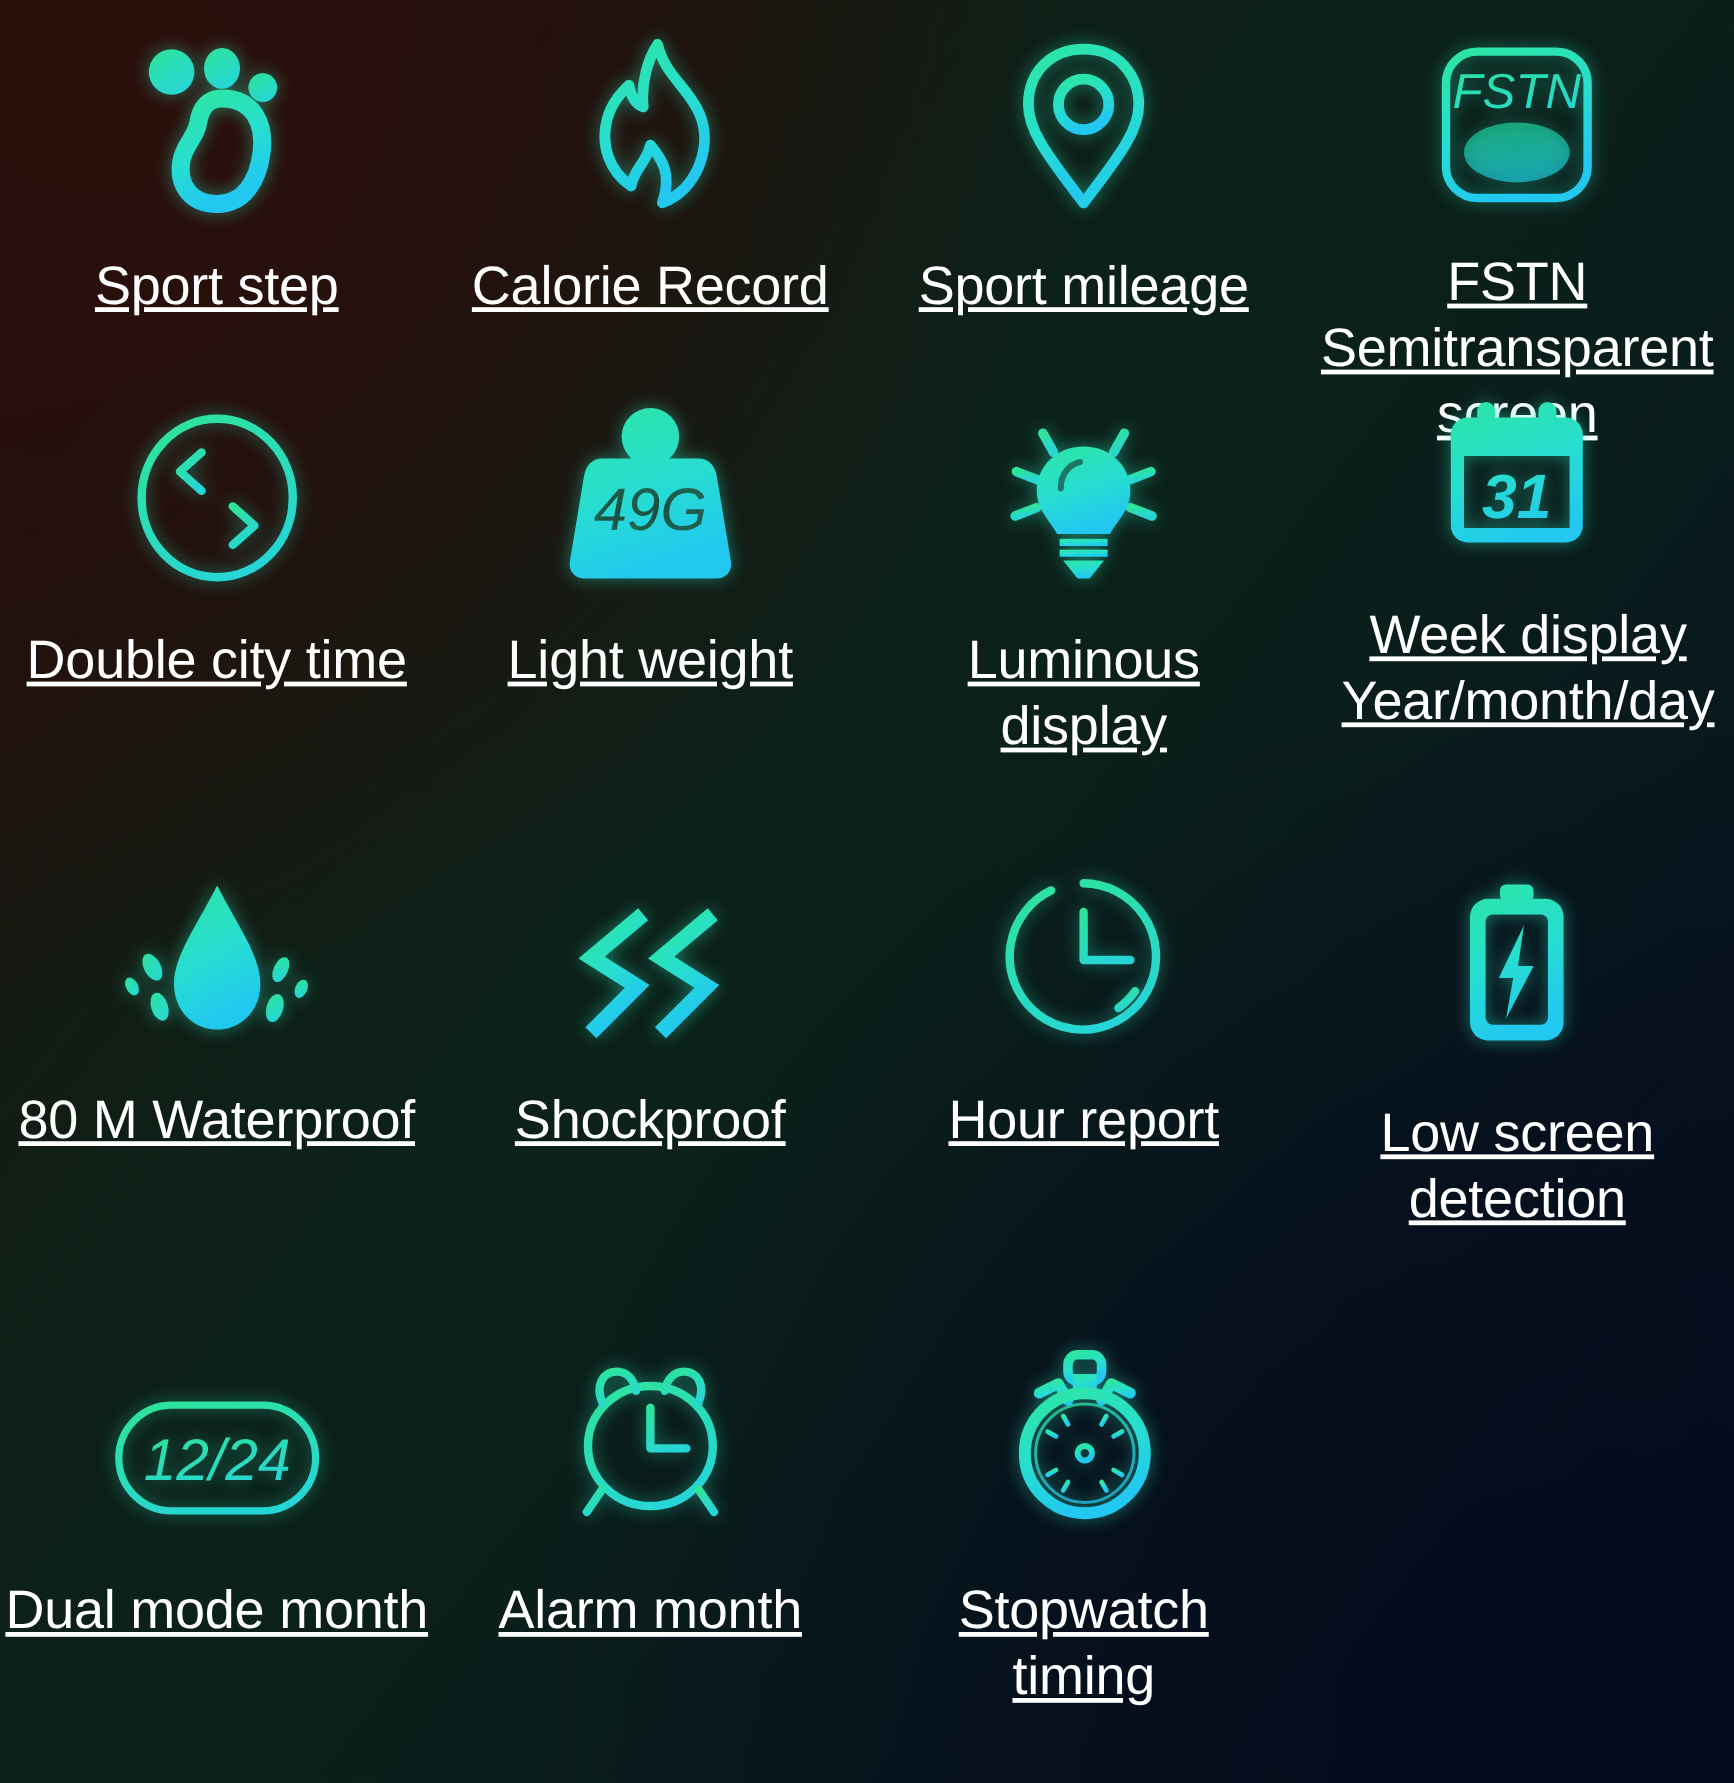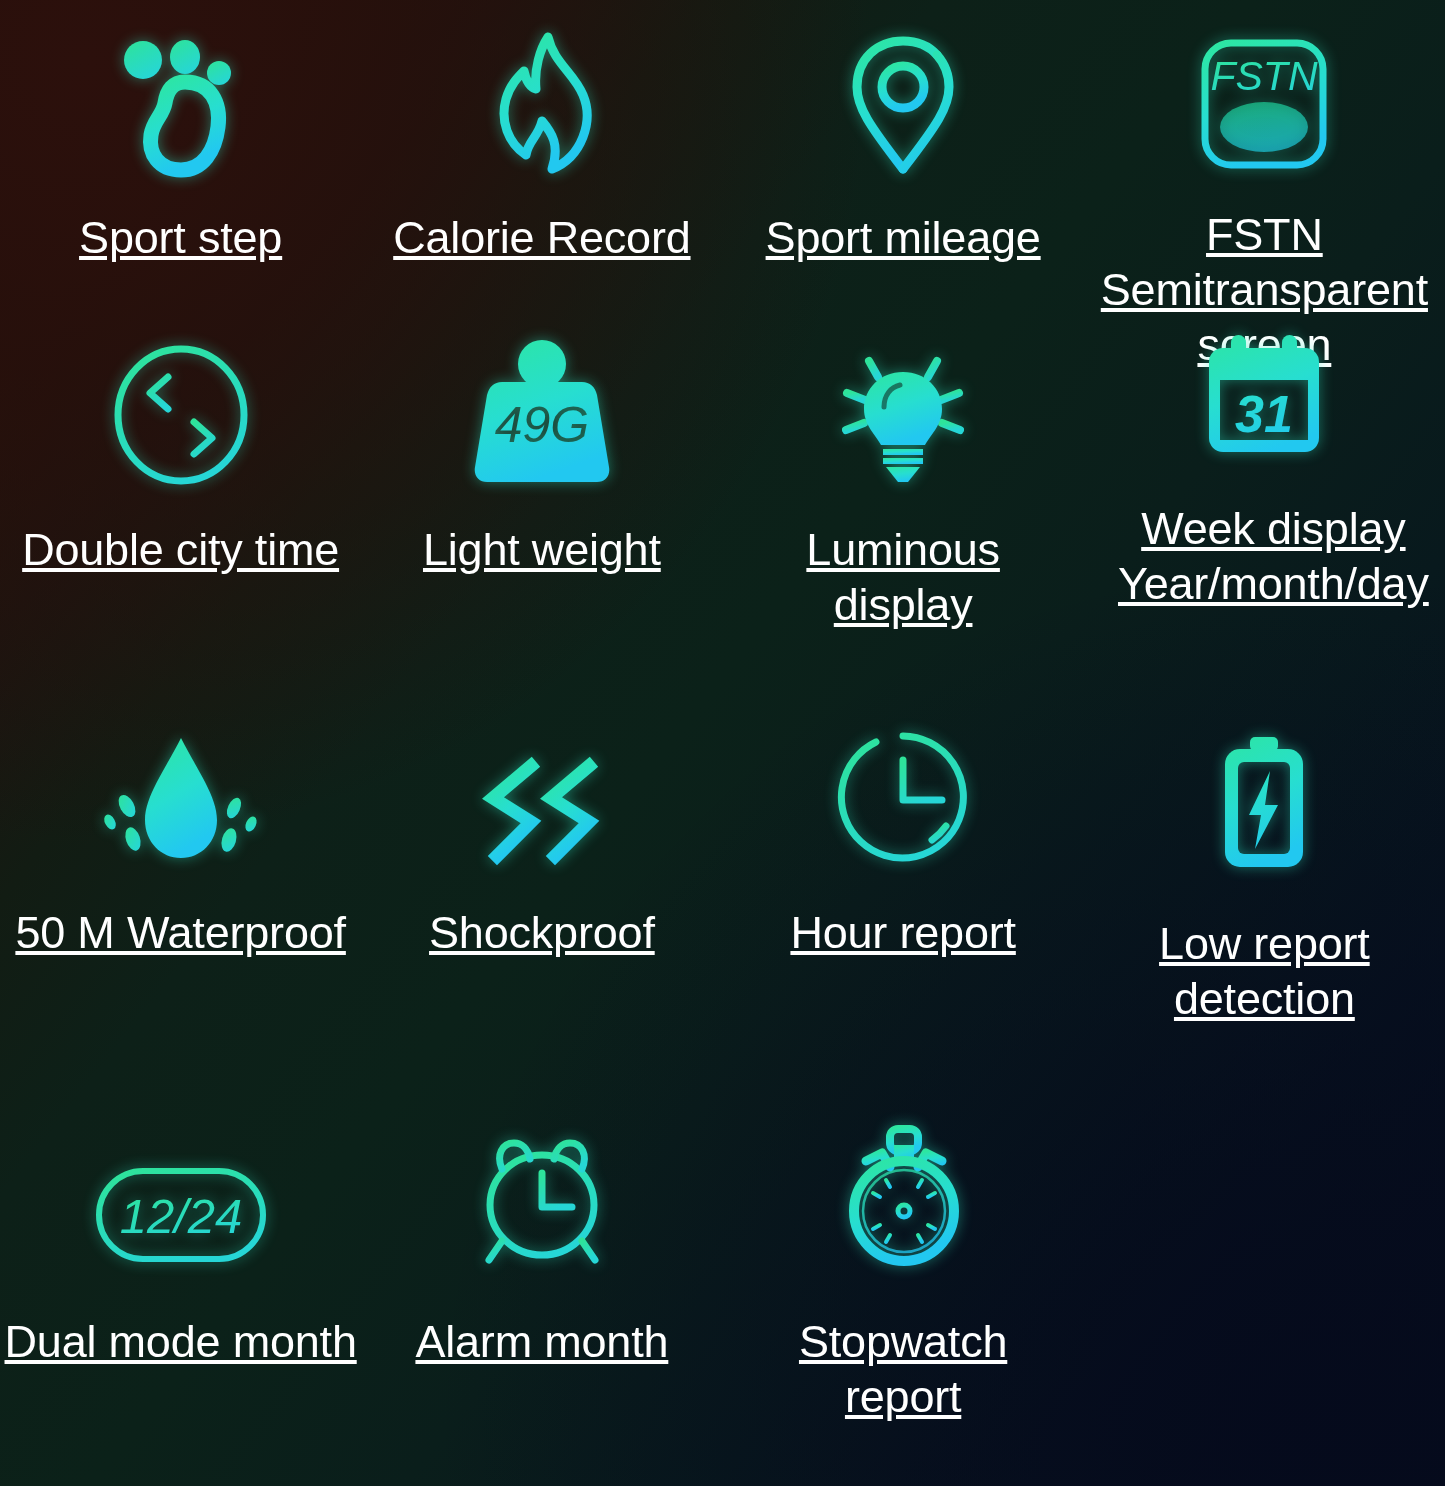--- a/index.html
+++ b/index.html
@@ -225,21 +225,21 @@
         <g fill="url(#gB)">
           <ellipse cx="26" cy="72" rx="7" ry="12" transform="rotate(-28 26 72)"></ellipse>
           <ellipse cx="9" cy="88" rx="5" ry="8" transform="rotate(-28 9 88)"></ellipse>
           <ellipse cx="32" cy="105" rx="7" ry="12" transform="rotate(-18 32 105)"></ellipse>
           <ellipse cx="133" cy="74" rx="6" ry="11" transform="rotate(24 133 74)"></ellipse>
           <ellipse cx="150" cy="90" rx="5" ry="8" transform="rotate(24 150 90)"></ellipse>
           <ellipse cx="128" cy="106" rx="7" ry="12" transform="rotate(16 128 106)"></ellipse>
         </g>
       </svg>
     </div>
-    <div class="label wrap" style="max-width:340px;">50 M Waterproof</div>
+    <div class="label wrap" style="max-width:340px;">80 M Waterproof</div>
   </div>
 
   <div class="cell r3">
     <div class="icon-wrap">
       <svg class="glow" width="118" height="104" viewBox="0 0 118 104">
         <polyline points="48,6 10,38 48,62 14,96" fill="none" stroke="url(#gA)" stroke-width="13" stroke-linecap="square" stroke-linejoin="miter"></polyline>
         <polyline points="106,6 68,38 106,62 72,96" fill="none" stroke="url(#gA)" stroke-width="13" stroke-linecap="square" stroke-linejoin="miter"></polyline>
       </svg>
     </div>
     <div class="label">Shockproof</div>
@@ -262,21 +262,21 @@
         <mask id="bmask">
           <rect x="0" y="0" width="100" height="134" fill="black"></rect>
           <rect x="36" y="2" width="28" height="14" rx="5" fill="white"></rect>
           <rect x="11" y="14" width="78" height="118" rx="15" fill="white"></rect>
           <rect x="24" y="27" width="52" height="92" rx="6" fill="black"></rect>
           <path d="M56 36 L35 80 L47 80 L41 114 L64 70 L51 70 Z" fill="white"></path>
         </mask>
         <rect x="0" y="0" width="100" height="134" fill="url(#gA)" mask="url(#bmask)"></rect>
       </svg>
     </div>
-    <div class="label wrap" style="max-width:340px;">Low report detection</div>
+    <div class="label wrap" style="max-width:340px;">Low screen detection</div>
   </div>
 
   <div class="cell r4">
     <div class="icon-wrap">
       <svg class="glow" width="172" height="106" viewBox="0 0 172 106">
         <rect x="4" y="10" width="164" height="88" rx="44" fill="none" stroke="url(#gB)" stroke-width="6"></rect>
         <text x="86" y="72" text-anchor="middle" font-family="Liberation Sans, sans-serif" font-size="49" fill="url(#gB)">12/24</text>
       </svg>
     </div>
     <div class="label">Dual mode month</div>
@@ -316,16 +316,16 @@
           <line x1="46" y1="115" x2="50" y2="108"></line>
           <line x1="33" y1="102" x2="40" y2="98"></line>
           <line x1="28" y1="84" x2="36" y2="84"></line>
           <line x1="33" y1="66" x2="40" y2="70"></line>
           <line x1="46" y1="53" x2="50" y2="60"></line>
         </g>
         <line x1="64" y1="84" x2="64" y2="50" stroke="url(#gA)" stroke-width="5" stroke-linecap="round"></line>
         <circle cx="64" cy="84" r="6" fill="none" stroke="url(#gA)" stroke-width="5"></circle>
       </svg>
     </div>
-    <div class="label wrap" style="max-width:330px;">Stopwatch report</div>
+    <div class="label wrap" style="max-width:330px;">Stopwatch timing</div>
   </div>
 
 </div>
 
 </body></html>

